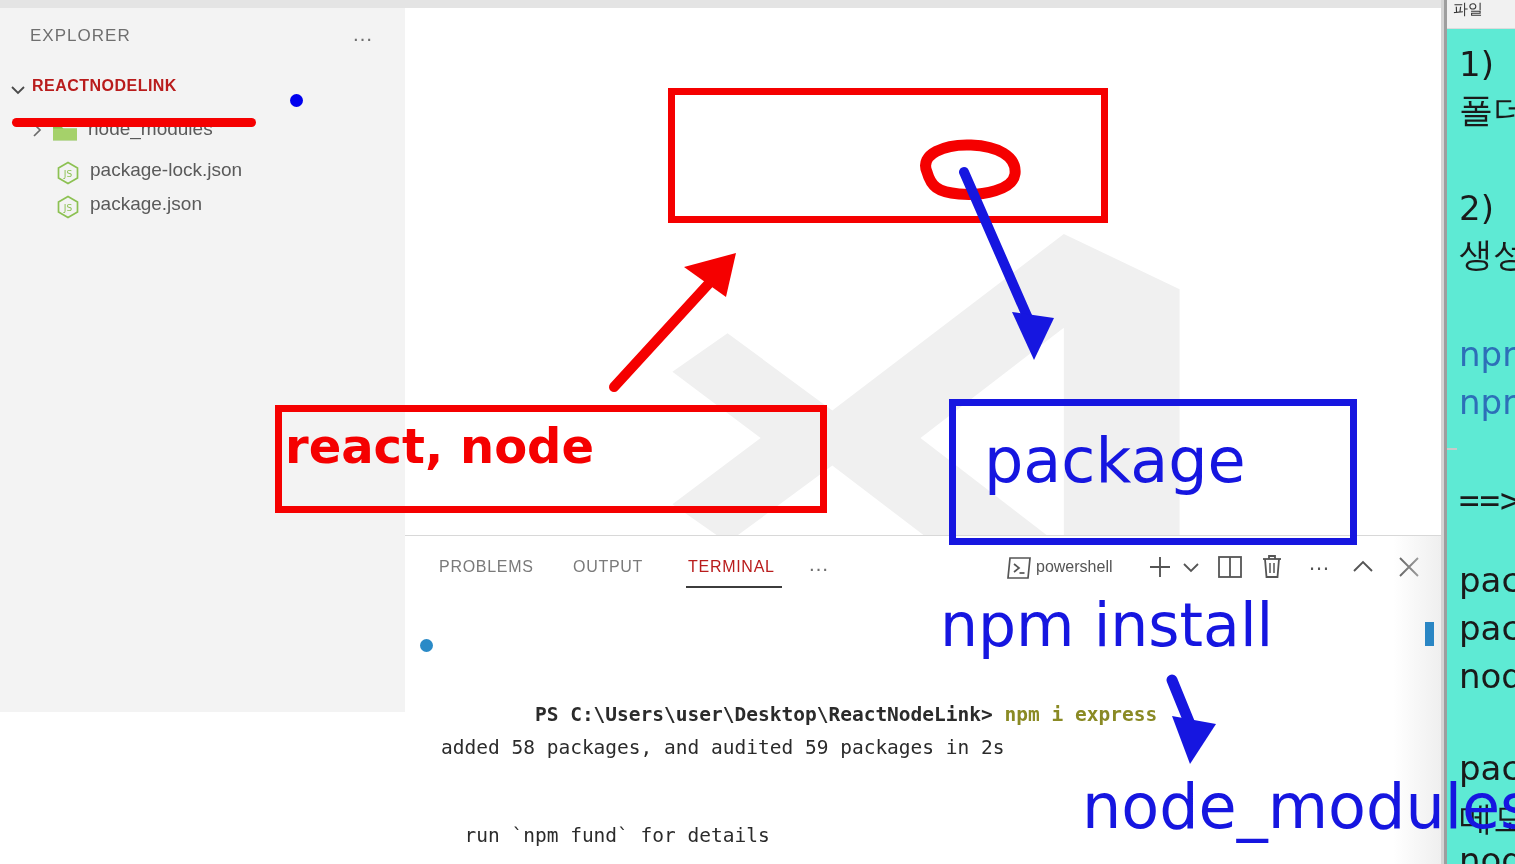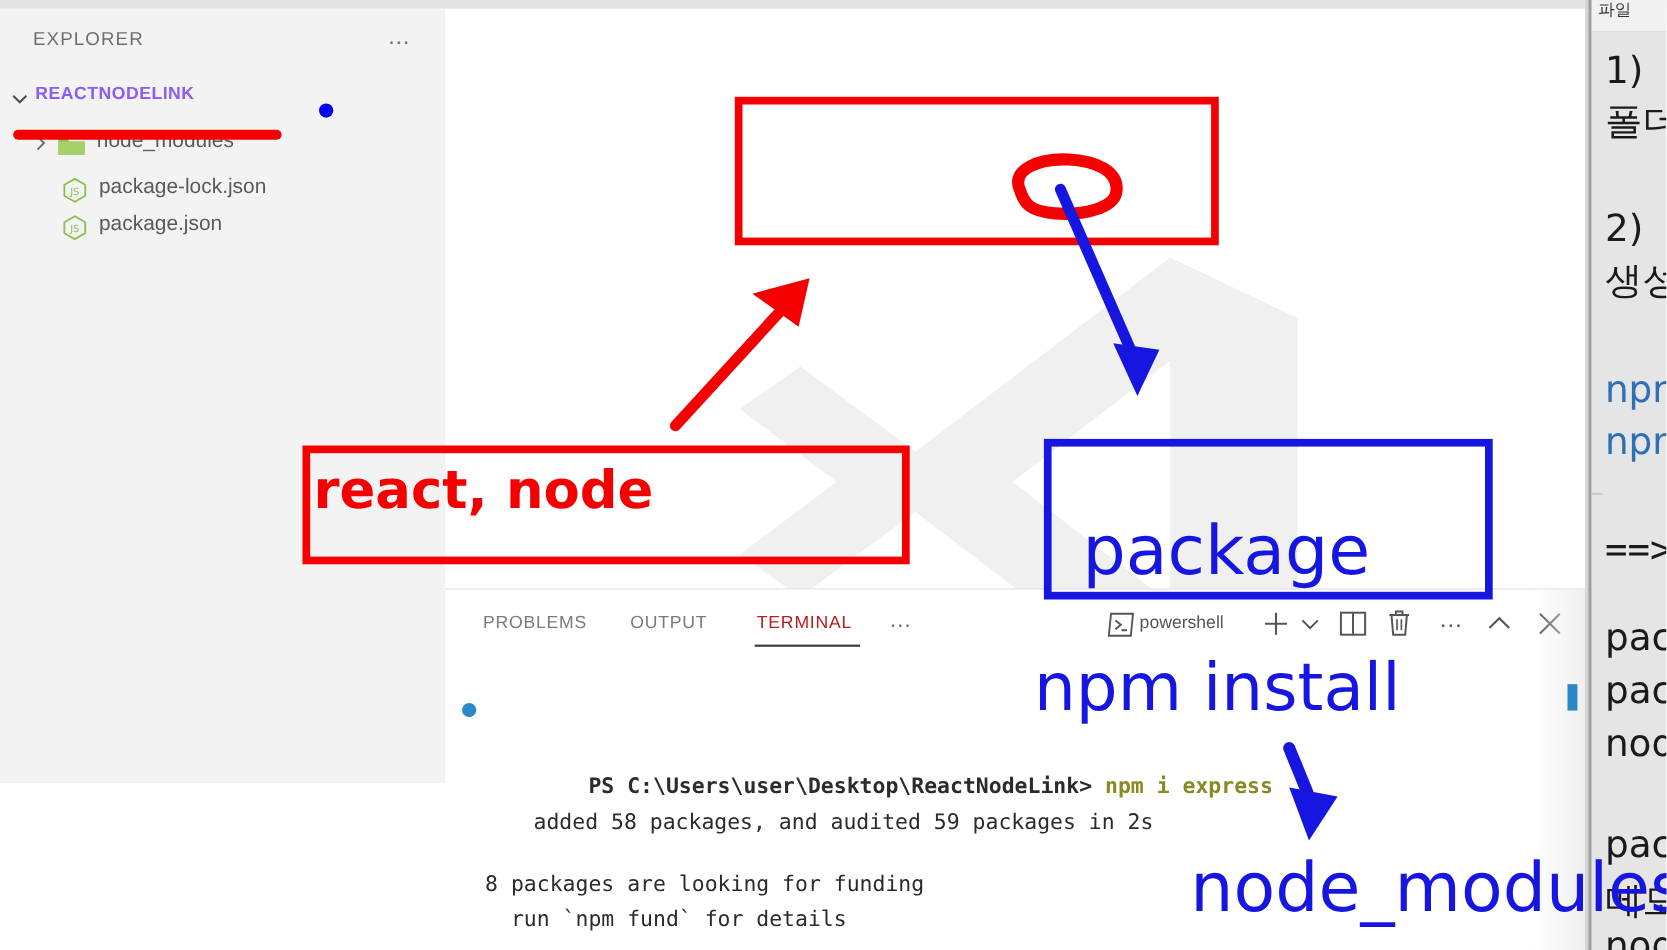--- a/index.html
+++ b/index.html
@@ -13,21 +13,21 @@
 
   
   .topstrip{position:absolute;left:0;top:0;width:1515px;height:8px;background:#e4e4e4;}
 
   
   .sidebar{position:absolute;left:0;top:8px;width:405px;height:704px;background:#f3f3f3;}
   .sb-header{position:absolute;left:30px;top:18px;font-size:17px;letter-spacing:.06em;color:#6f6f6f;}
   .sb-dots{position:absolute;left:352px;top:17px;font-size:21px;color:#6f6f6f;letter-spacing:2px;line-height:18px;cursor:pointer;}
   .sb-root{position:absolute;left:0;top:66px;width:405px;height:36px;}
   .sb-root .chev{position:absolute;left:8px;top:6px;width:20px;height:20px;}
-  .sb-root .lbl{position:absolute;left:32px;top:3px;font-size:16px;font-weight:bold;color:#8b5cf6;letter-spacing:.03em;}
+  .sb-root .lbl{position:absolute;left:32px;top:3px;font-size:16px;font-weight:bold;color:#b91c1c;letter-spacing:.03em;}
   .bluedot{position:absolute;left:290px;top:86px;width:13px;height:13px;border-radius:50%;background:#0000ee;}
 
   .row{position:absolute;width:405px;height:36px;cursor:pointer;}
   .row .chev{position:absolute;left:28px;top:7px;width:18px;height:18px;}
   .row .ic{position:absolute;left:52px;top:6px;width:26px;height:26px;}
   .row .nm{position:absolute;left:88px;top:4px;font-size:19px;color:#5a5a5a;}
   .row-nm{top:106px;}
   .row-pl{top:148px;}
   .row-pj{top:182px;}
   .row-pl .ic,.row-pj .ic{left:56px;top:5px;width:24px;height:24px;}
@@ -49,21 +49,21 @@
   .term-body{position:absolute;left:0;top:96px;width:1042px;height:232px;
     font-family:"DejaVu Sans Mono","Liberation Mono",monospace;font-size:19.5px;color:#2b2b2b;}
   .tline{position:absolute;white-space:pre;}
   .promptdot{position:absolute;left:15px;top:7px;width:13px;height:13px;border-radius:50%;background:#2a8ac7;}
   .npmtok{color:#8a8a24;}
   .scrollmark{position:absolute;left:1020px;top:86px;width:9px;height:24px;background:#2a86c4;}
   .panel-rfade{position:absolute;left:988px;top:0;width:54px;height:328px;
     background:linear-gradient(to right,rgba(255,255,255,0),#ededed);}
 
   
-  .rightpanel{position:absolute;left:1447px;top:0;width:68px;height:864px;background:#e5e5e5;overflow:hidden;}
+  .rightpanel{position:absolute;left:1447px;top:0;width:68px;height:864px;background:#5eead4;overflow:hidden;}
   .rp-edge{position:absolute;left:1444px;top:0;width:3px;height:864px;background:#9e9e9e;}
   .rp-edge2{position:absolute;left:1441px;top:0;width:3px;height:864px;background:#d5d5d5;}
   .rp-tabbar{position:absolute;left:0;top:0;width:68px;height:28px;background:#f1f1f1;border-bottom:1px solid #dcdcdc;}
   .rp-tab{position:absolute;left:6px;top:0px;font-size:15px;color:#333;}
   .rp-line{position:absolute;left:12px;white-space:nowrap;font-size:34px;color:#1a1a1a;
     font-family:"DejaVu Sans","Liberation Sans",sans-serif;}
   .rp-line.mono{font-family:"DejaVu Sans Mono",monospace;}
   .rp-line.blue{color:#2d6fb8;}
   .rp-sep{position:absolute;left:0;top:448px;width:10px;height:2px;background:#c9c9c9;}
 
@@ -74,21 +74,21 @@
   .box-blue{border:7px solid #1616e0;}
   .ann-txt{position:absolute;white-space:nowrap;font-family:"DejaVu Sans","Liberation Sans",sans-serif;}
   .t-red{color:#f50000;}
   .t-blue{color:#1616e0;}
 
   .box-github{left:668px;top:88px;width:440px;height:135px;}
   .txt-github{left:704px;top:97px;font-size:72px;}
   .box-react{left:275px;top:405px;width:552px;height:108px;}
   .txt-react{left:285px;top:418px;font-size:48px;font-weight:bold;}
   .box-package{left:949px;top:399px;width:408px;height:146px;}
-  .txt-package{left:984px;top:424px;font-size:62px;margin-top:40px;}
+  .txt-package{left:984px;top:424px;font-size:62px;}
   .txt-npminstall{left:940px;top:590px;font-size:60px;}
   .txt-nodemodules{left:1082px;top:770px;font-size:62px;}
 
   .strike{position:absolute;left:12px;top:118px;width:244px;height:9px;background:#f50000;border-radius:5px;}
 </style>
 </head>
 <body>
 
 <div id="root">
 
@@ -210,22 +210,21 @@
       <svg width="26" height="26" viewBox="0 0 26 26">
           <path d="M4 4 L22 22 M22 4 L4 22" stroke="#555" stroke-width="1.9"></path>
         </svg>
     </span>
 
     <div class="term-body">
       <div class="promptdot"></div>
       <div class="tline" style="left:36px;top:48px;font-weight:bold;">
         <span>PS C:\Users\user\Desktop\ReactNodeLink&gt;</span><span> </span><span class="npmtok">npm i express</span>
       </div>
-      <div class="tline" style="left:36px;top:104px;margin-left:44px;">added 58 packages, and audited 59 packages in 2s</div>
-      <div class="tline" style="left:36px;top:160px;">8 packages are looking for funding</div>
+      <div class="tline" style="left:36px;top:104px;">added 58 packages, and audited 59 packages in 2s</div>
       <div class="tline" style="left:36px;top:192px;">  run `npm fund` for details</div>
     </div>
 
     <div class="panel-rfade"></div>
     <div class="scrollmark"></div>
   </div>
 
   <div class="rp-edge2"></div>
   <div class="rp-edge"></div>
   <div class="rightpanel">

